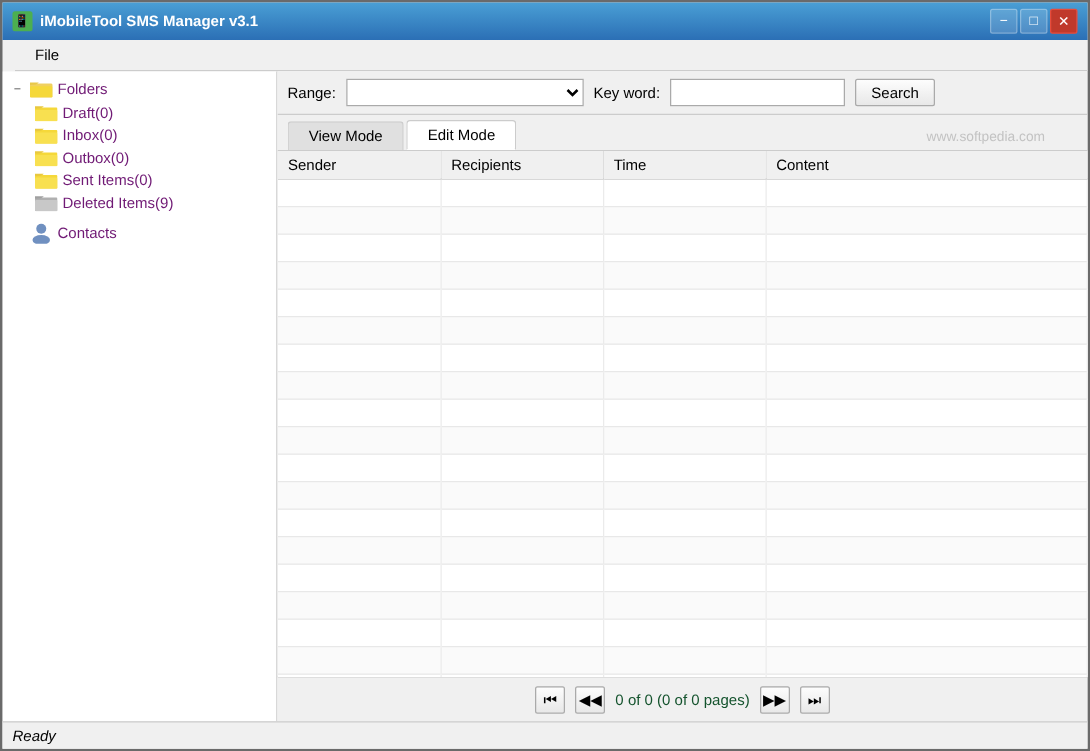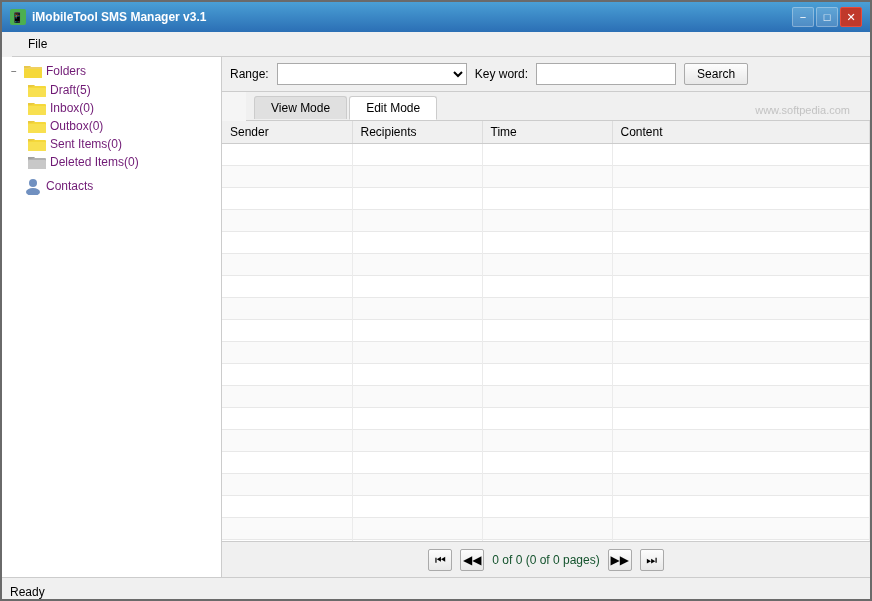--- a/index.html
+++ b/index.html
@@ -166,47 +166,46 @@
       border: 1px solid #aaa;
       background: linear-gradient(to bottom, #fdfdfd, #e8e8e8);
       font-size: 12px;
       cursor: pointer;
       border-radius: 2px;
     }
 
     
     .tab-bar {
       display: flex;
-      align-items: flex-start;
+      align-items: center;
       padding: 4px 8px 0;
       background: #f0f0f0;
       border-bottom: 1px solid #ccc;
       flex-shrink: 0;
       position: relative;
-      margin-left: 24px;
     }
     .tab {
       padding: 4px 16px;
       border: 1px solid #ccc;
       background: #e0e0e0;
       font-size: 12px;
       cursor: pointer;
       border-bottom: none;
       border-radius: 3px 3px 0 0;
       margin-right: 2px;
     }
     .tab.active {
       background: white;
       border-bottom: 1px solid white;
       position: relative;
       z-index: 1;
     }
     .softpedia-watermark {
       position: absolute;
-      right: 20px;
+      right: 34px;
       bottom: 4px;
       color: rgba(150,150,150,0.5);
       font-size: 11px;
       pointer-events: none;
     }
 
     
     .table-area {
       flex: 1;
       overflow-y: auto;
@@ -268,24 +267,25 @@
       border-radius: 2px;
     }
     .page-info { font-size: 12px; color: #14532d; }
 
     
     .status-bar {
       background: #f0f0f0;
       border-top: 1px solid #ccc;
       height: 22px;
       display: flex;
-      align-items: flex-end;
+      align-items: center;
       padding: 0 8px;
       font-size: 12px;
       flex-shrink: 0;
+      font-style: italic;
     }
   </style>
 </head>
 <body>
 
 <div class="window">
 
   <div class="title-bar">
     <div class="title-bar-icon">📱</div>
     <span class="title-bar-text">iMobileTool SMS Manager v3.1</span>
@@ -321,21 +321,21 @@
       <div class="tree-children">
 
         <div class="tree-item">
           <span class="folder-icon">
             <svg viewBox="0 0 18 14" xmlns="http://www.w3.org/2000/svg">
               <rect x="0" y="3" width="18" height="11" rx="1" fill="#f5d83a"></rect>
               <rect x="0" y="5" width="18" height="9" rx="1" fill="#f8e050"></rect>
               <path d="M0 4 Q6 4 7 2 L0 2 Z" fill="#e8c840"></path>
             </svg>
           </span>
-          <span class="item-label">Draft(5)</span>
+          <span class="item-label">Draft(0)</span>
         </div>
 
         <div class="tree-item">
           <span class="folder-icon">
             <svg viewBox="0 0 18 14" xmlns="http://www.w3.org/2000/svg">
               <rect x="0" y="3" width="18" height="11" rx="1" fill="#f5d83a"></rect>
               <rect x="0" y="5" width="18" height="9" rx="1" fill="#f8e050"></rect>
               <path d="M0 4 Q6 4 7 2 L0 2 Z" fill="#e8c840"></path>
             </svg>
           </span>
@@ -365,21 +365,21 @@
         </div>
 
         <div class="tree-item">
           <span class="folder-icon">
             <svg viewBox="0 0 18 14" xmlns="http://www.w3.org/2000/svg">
               <rect x="0" y="3" width="18" height="11" rx="1" fill="#b0b0b0"></rect>
               <rect x="0" y="5" width="18" height="9" rx="1" fill="#c8c8c8"></rect>
               <path d="M0 4 Q6 4 7 2 L0 2 Z" fill="#a0a0a0"></path>
             </svg>
           </span>
-          <span class="item-label">Deleted Items(0)</span>
+          <span class="item-label">Deleted Items(9)</span>
         </div>
       </div>
 
       <div class="tree-item" style="margin-top:4px;">
         <span class="expand-icon"> </span>
         <span style="width:18px;height:18px;margin:0 4px 0 2px;display:inline-flex;align-items:center;justify-content:center;">
           <svg viewBox="0 0 18 18" xmlns="http://www.w3.org/2000/svg" width="18" height="18">
             <circle cx="9" cy="6" r="4" fill="#7090c0"></circle>
             <ellipse cx="9" cy="15" rx="7" ry="4" fill="#7090c0"></ellipse>
           </svg>

